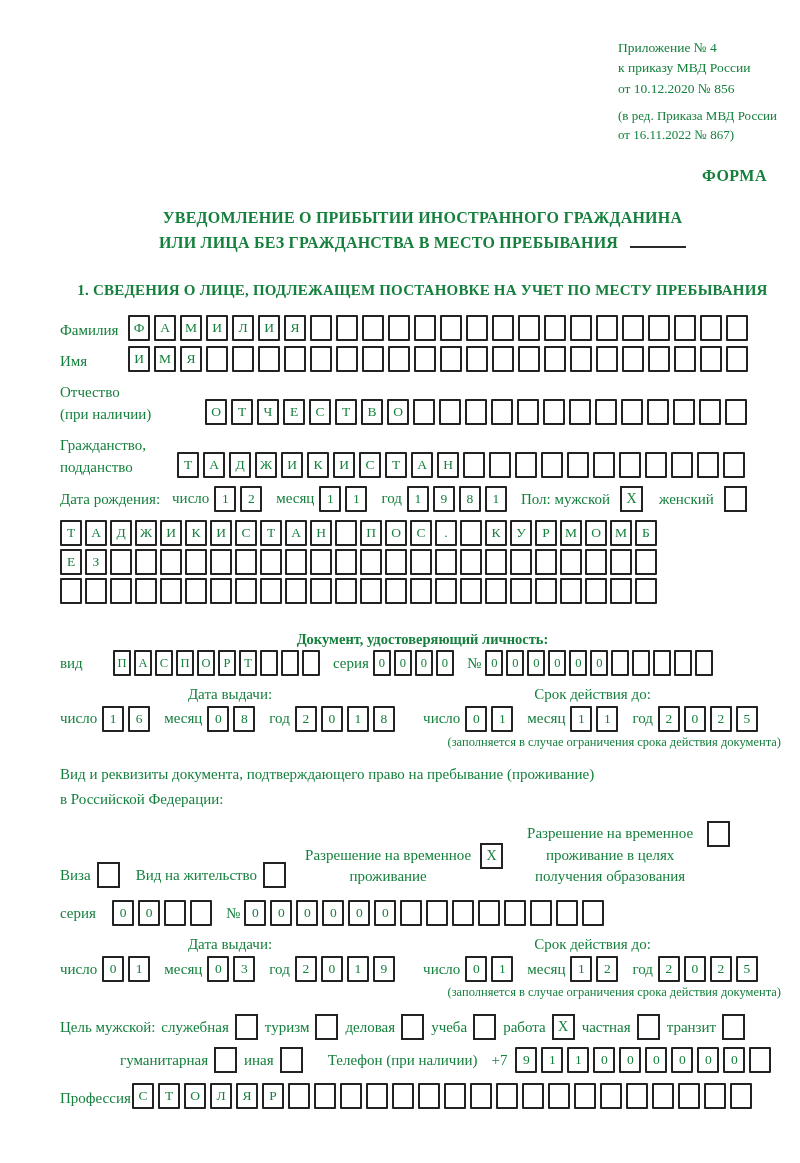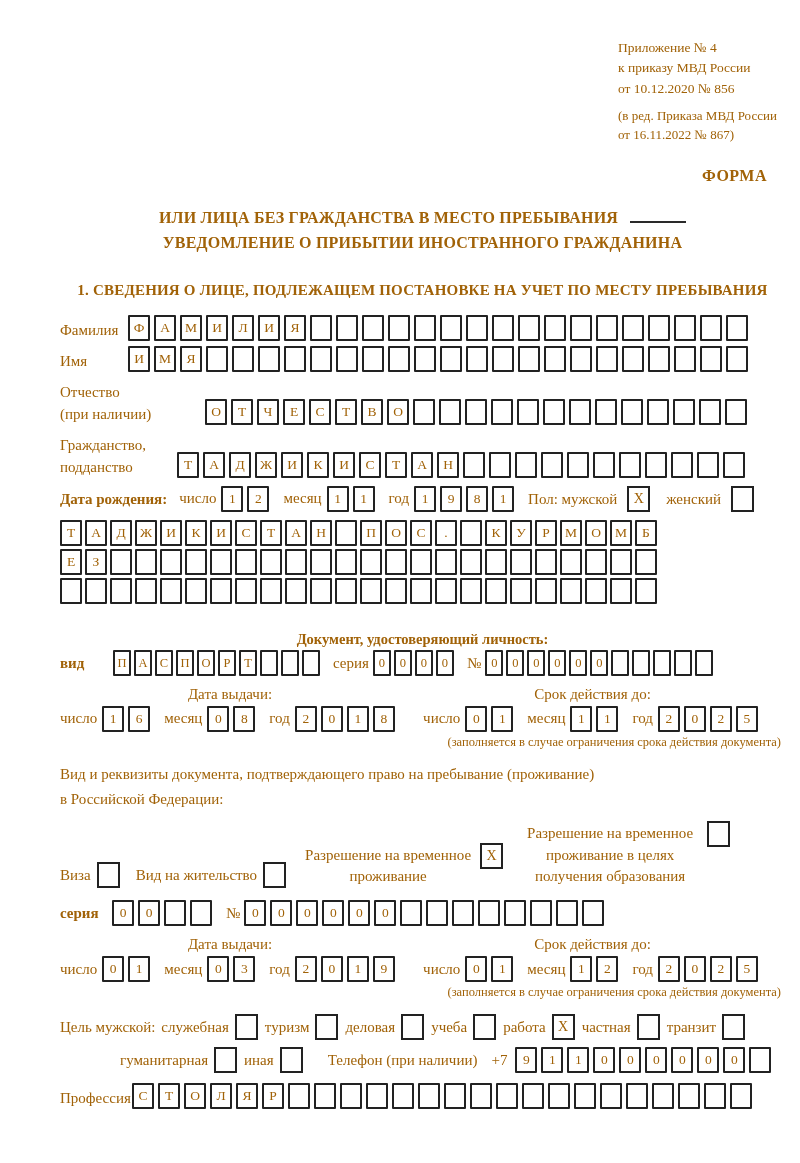--- a/index.html
+++ b/index.html
@@ -1,20 +1,20 @@
 <!DOCTYPE html>
 <html lang="ru"><head>
 <meta charset="utf-8">
 <style>
   html,body { margin:0; padding:0; background:#e8e8e8; }
   .sheet {
     width:800px; height:1163px; margin:0 auto; background:#ffffff;
     box-sizing:border-box; padding:38px 15px 12px 60px;
     font-family:"Liberation Serif","DejaVu Serif",serif;
-    font-size:15px; color:#a16207; overflow:hidden; position:relative;
+    font-size:15px; color:#15803d; overflow:hidden; position:relative;
   }
   
   .hdr-block { margin-left:558px; font-size:13.5px; line-height:1.5; }
   .hdr-sub { margin-top:7px; font-size:13px; }
   .forma { text-align:right; padding-right:18px; font-weight:bold; font-size:16px; letter-spacing:.5px; margin-top:22px; }
   .title { text-align:center; font-weight:bold; font-size:16px; margin-top:20px; line-height:1.6; letter-spacing:.2px; }
   .title-underline { display:inline-block; width:56px; height:12px; border-bottom:2.5px solid #2a2a2a; margin-left:12px; }
   .section-heading { text-align:center; font-weight:bold; font-size:15px; margin-top:26px; letter-spacing:.2px; }
 
   
@@ -35,21 +35,21 @@
   .cellrows .cells { display:flex; margin-bottom:3px; }
 
   .checkbox {
     display:inline-block; box-sizing:border-box; width:23px; height:26px;
     border:2px solid #222; margin-left:6px; background:#fff;
     text-align:center; font-size:14px; line-height:22px; vertical-align:middle;
   }
 
   
   .ilabel { padding:0 4px 0 10px; line-height:26px; }
-  .ilabel.first { padding-left:0;font-weight:bold; }
+  .ilabel.first { padding-left:0; }
 
   
   .dates { display:flex; margin-top:10px; }
   .col-left { width:340px; }
   .col-right { flex:1 1 auto; }
   .dhead { text-align:center; margin-bottom:3px; }
   .dategroup { display:inline-flex; align-items:center; white-space:nowrap; }
   .dlabel { margin-right:5px; }
   .dlabel.mid { margin-left:10px; }
   .note-right { text-align:right; font-size:12.5px; margin-top:3px; padding-right:4px; }
@@ -84,24 +84,24 @@
     <div>от 10.12.2020 № 856</div>
     <div class="hdr-sub">
       <div>(в ред. Приказа МВД России</div>
       <div>от 16.11.2022 № 867)</div>
     </div>
   </div>
 
   <div class="forma">ФОРМА</div>
 
   <div class="title">
+    <div>УВЕДОМЛЕНИЕ О ПРИБЫТИИ ИНОСТРАННОГО ГРАЖДАНИНА</div>
     <div>
       <span>ИЛИ ЛИЦА БЕЗ ГРАЖДАНСТВА В МЕСТО ПРЕБЫВАНИЯ</span><span class="title-underline"></span>
     </div>
-    <div>УВЕДОМЛЕНИЕ О ПРИБЫТИИ ИНОСТРАННОГО ГРАЖДАНИНА</div>
   </div>
 
   <div class="section-heading">1. СВЕДЕНИЯ О ЛИЦЕ, ПОДЛЕЖАЩЕМ ПОСТАНОВКЕ НА УЧЕТ ПО МЕСТУ ПРЕБЫВАНИЯ</div>
 
   <div class="frow" style="margin-top:16px;">
     <div class="flabel w68">Фамилия</div>
     <div class="cells">
         <span class="cell">Ф</span>
         <span class="cell">А</span>
         <span class="cell">М</span>

